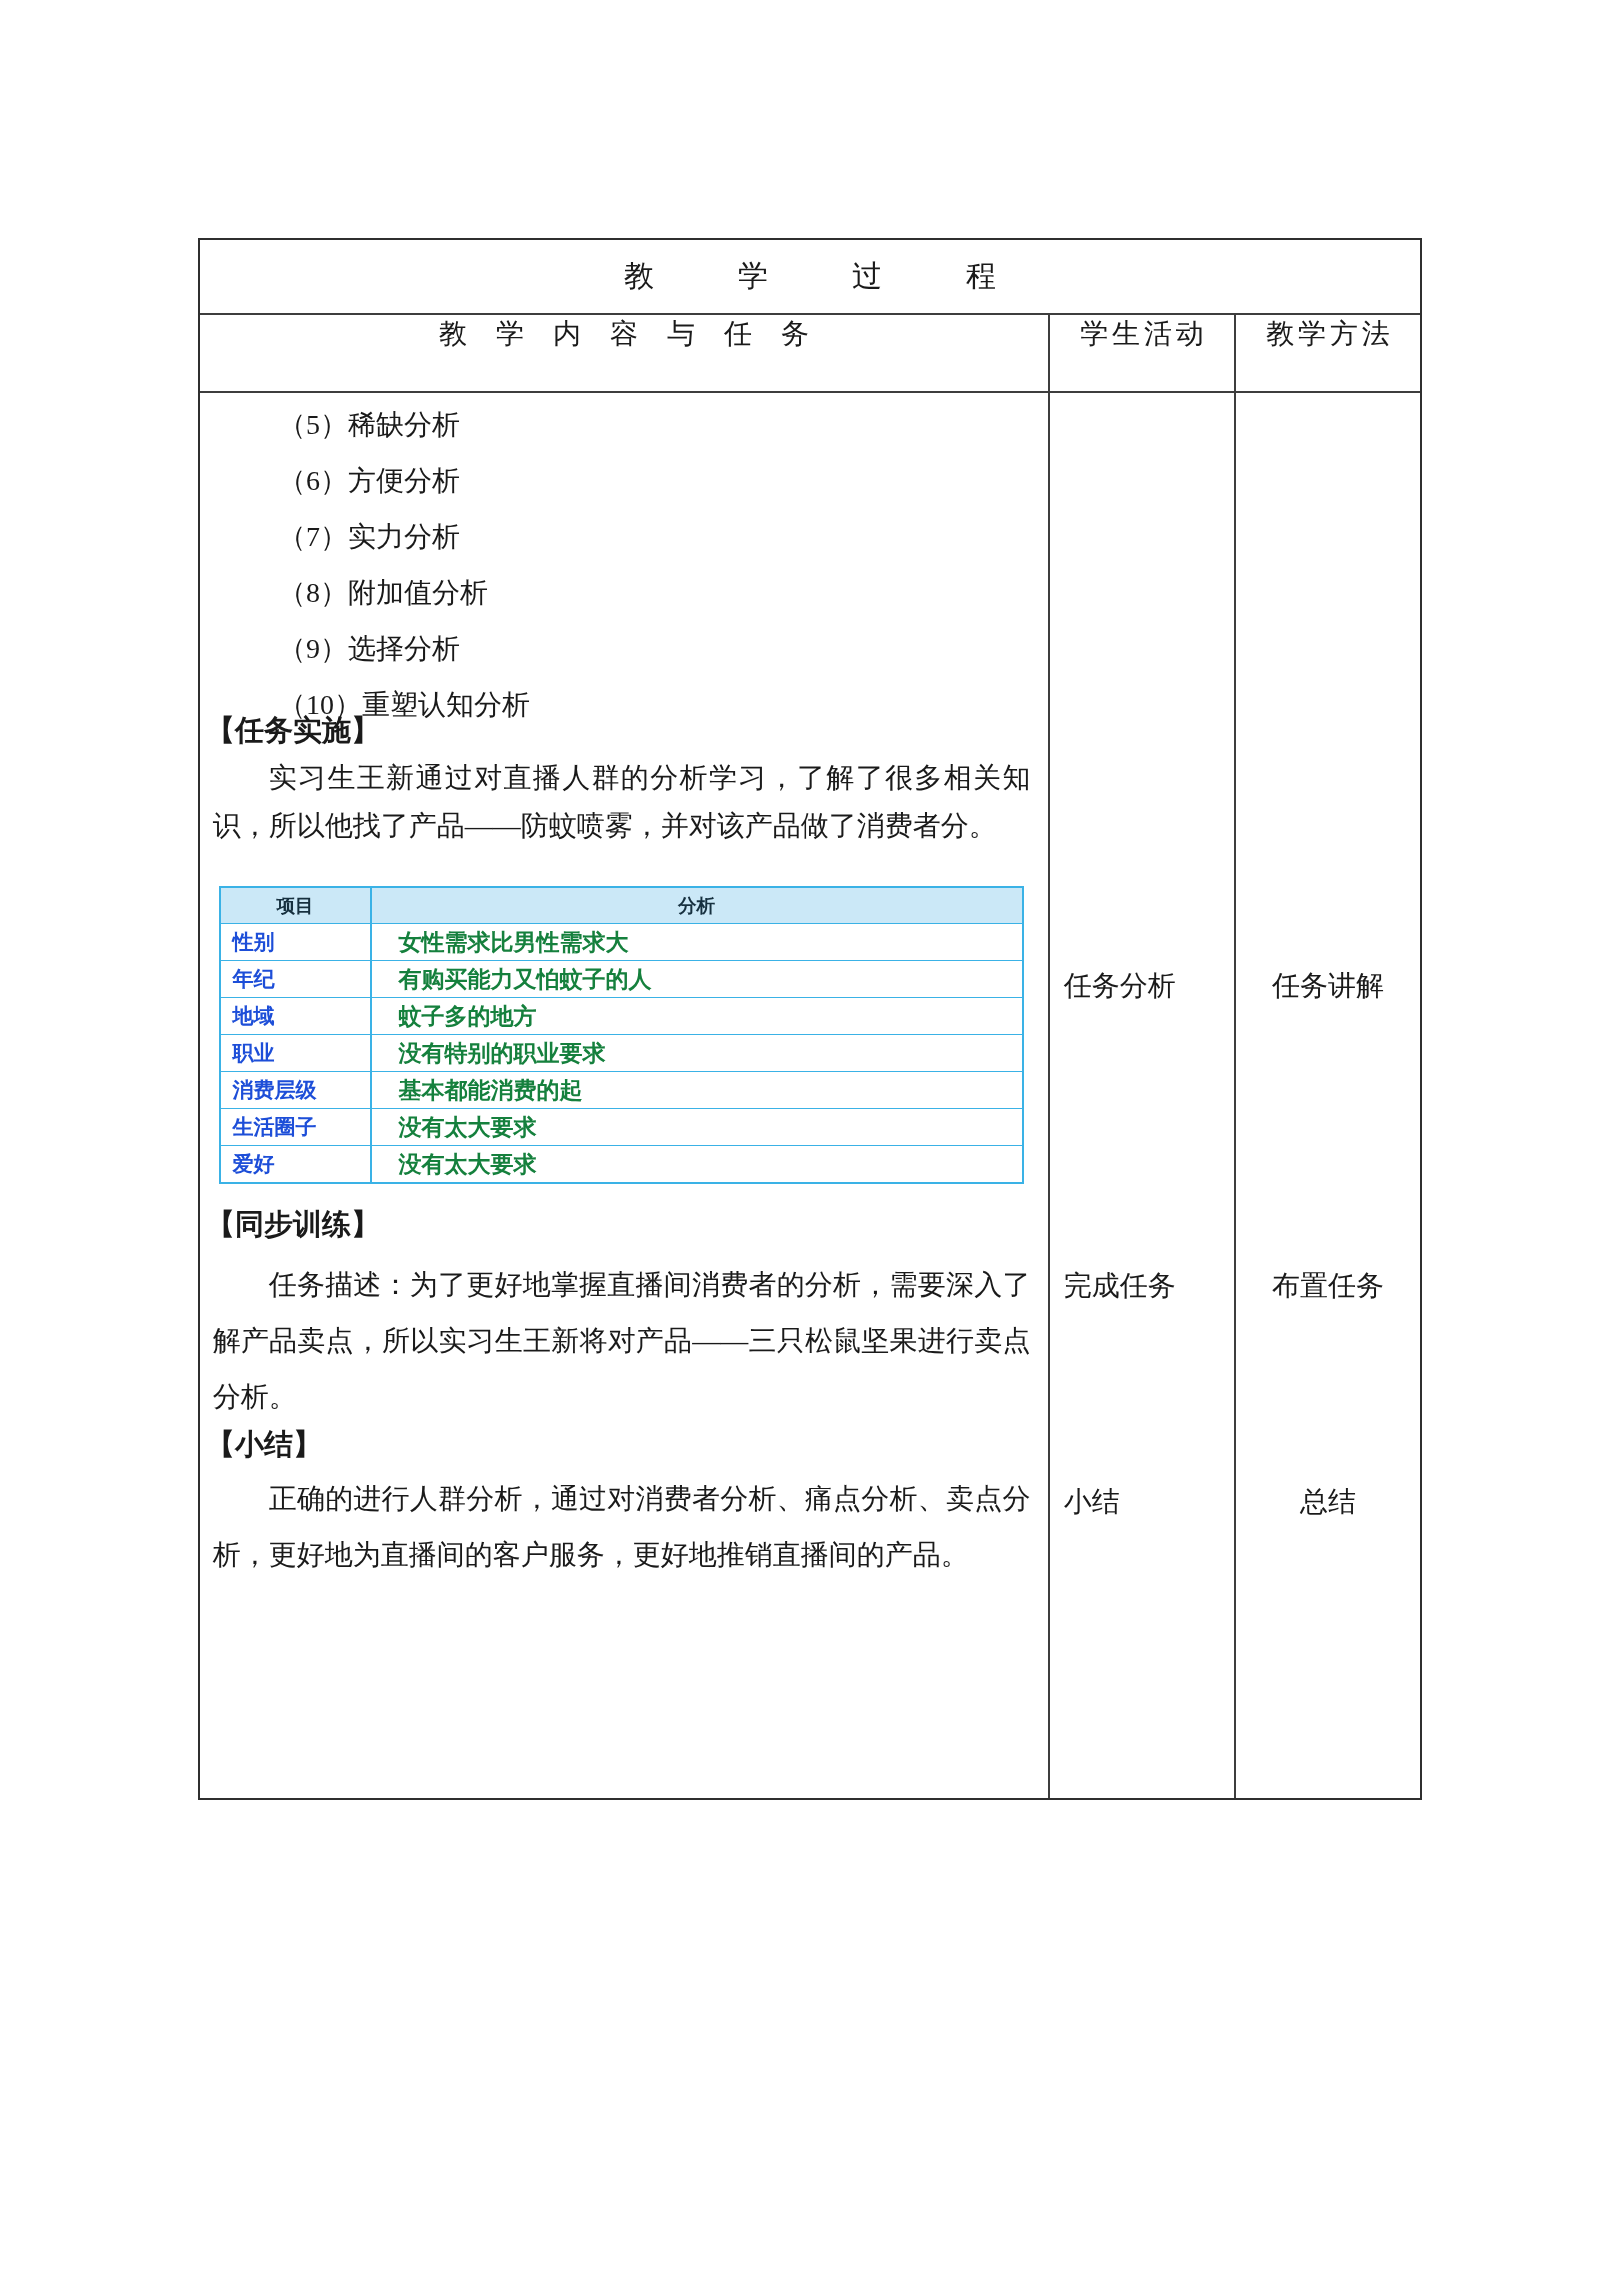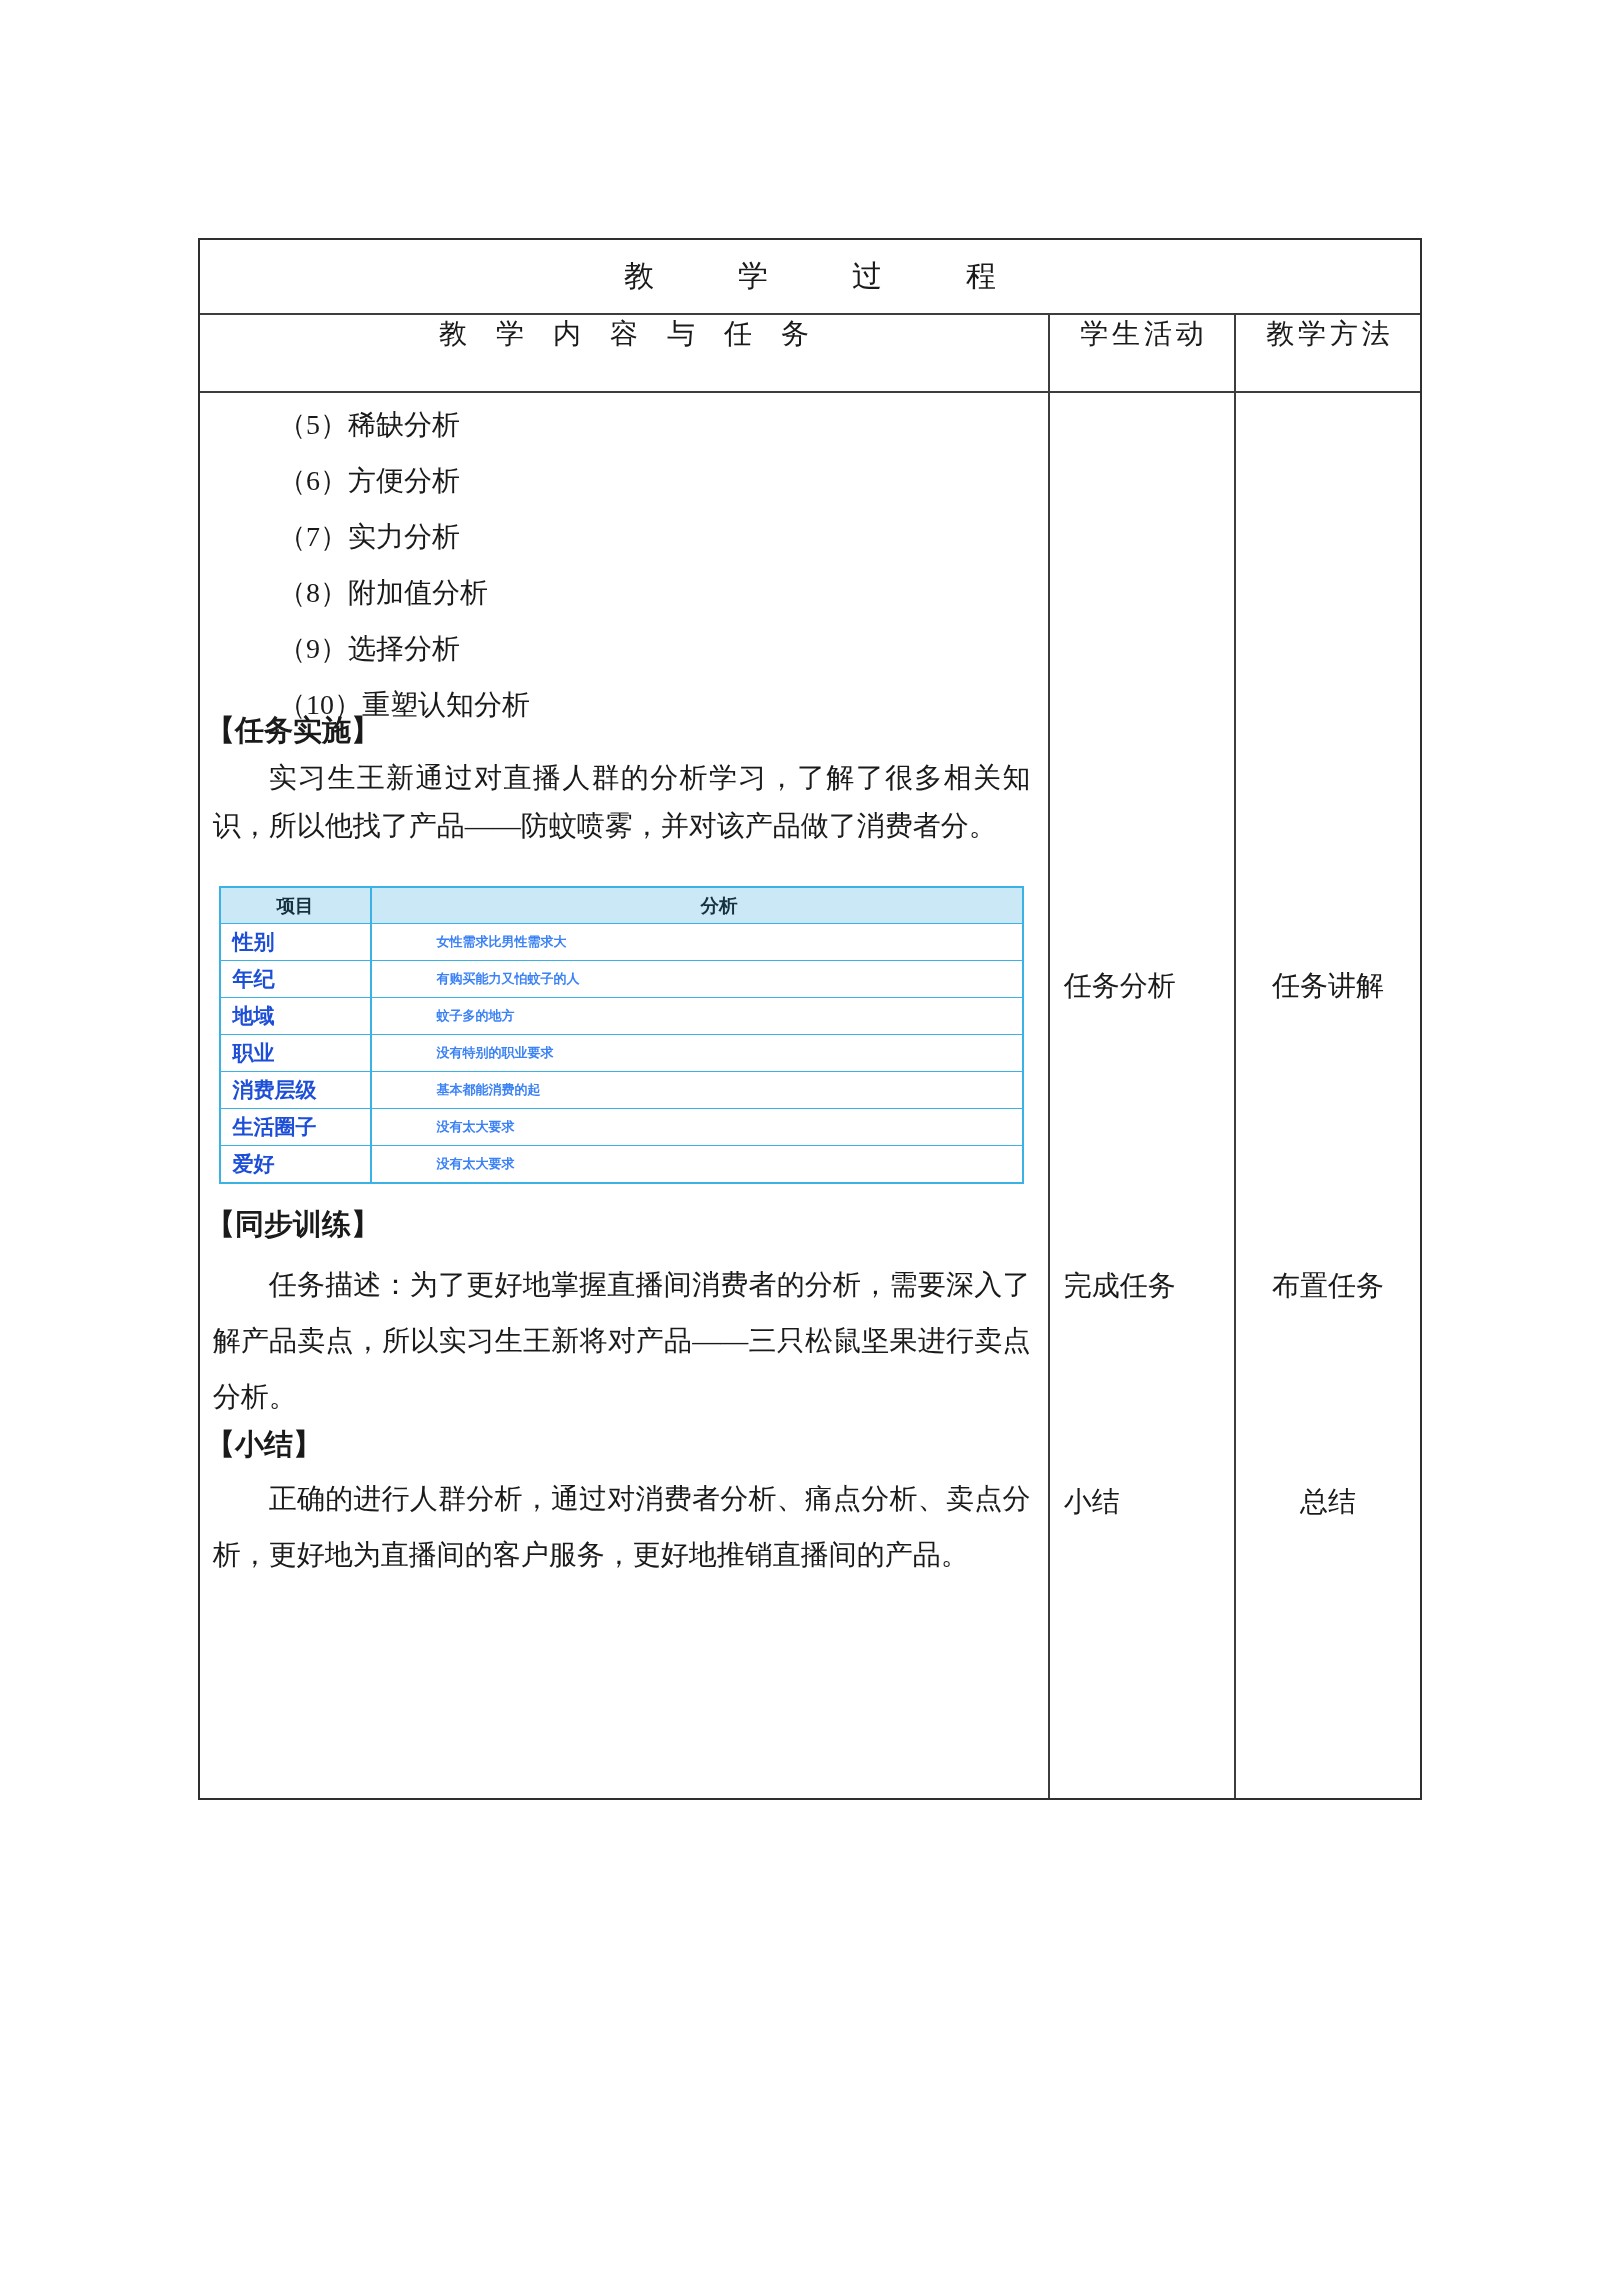--- a/index.html
+++ b/index.html
@@ -91,39 +91,39 @@
 
   
   .analysis-table {
     position: absolute;
     left: 18.6px;
     top: 493px;
     width: 805px;
     border: 2px solid #3ab2e6;
     box-sizing: border-box;
   }
-  .a-row { display: flex; height: 36px; border-top: 1px solid #3ab2e6; gap: 45px; }
+  .a-row { display: flex; height: 36px; border-top: 1px solid #3ab2e6; }
   .a-row.a-head { height: 35px; border-top: none; background: #cbe8f7; }
   .a-cell-item {
     width: 151px;
     border-right: 2px solid #3ab2e6;
     box-sizing: border-box;
     display: flex; align-items: center;
     padding-left: 11.8px;
     font-weight: bold;
     font-size: 21px;
     color: #1d4ed8;
   }
   .a-cell-analysis {
     flex: 1;
     display: flex; align-items: center;
-    padding-left: 20px;
+    padding-left: 27px;
     font-weight: bold;
-    font-size: 13px;
-    color: #3b82f6;
+    font-size: 23px;
+    color: #15803d;
   }
   .a-head .a-cell-item, .a-head .a-cell-analysis {
     justify-content: center;
     padding-left: 0;
     font-size: 18.6px;
     color: #16303f;
   }
 
   
   .side-label {

